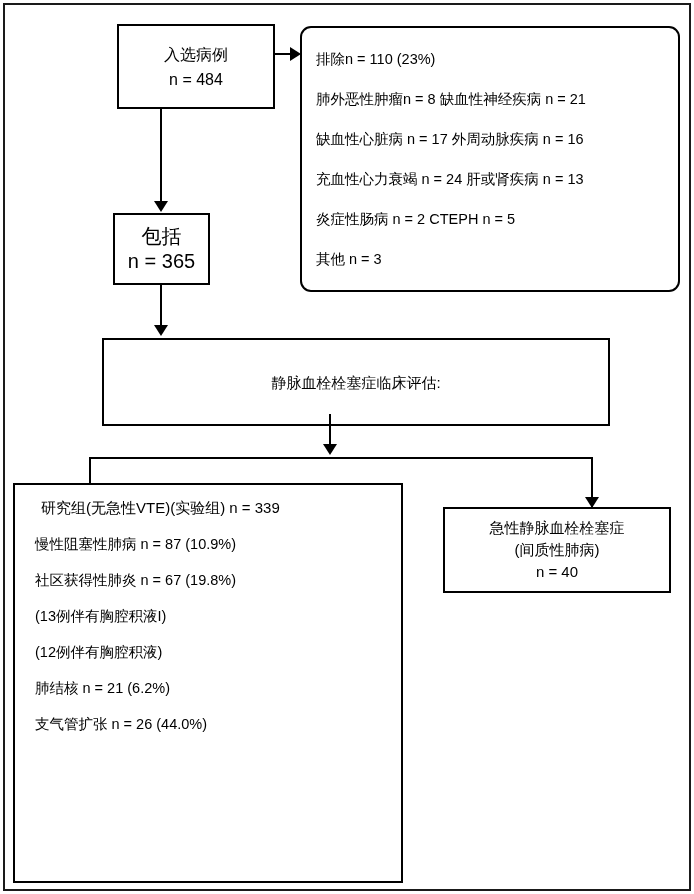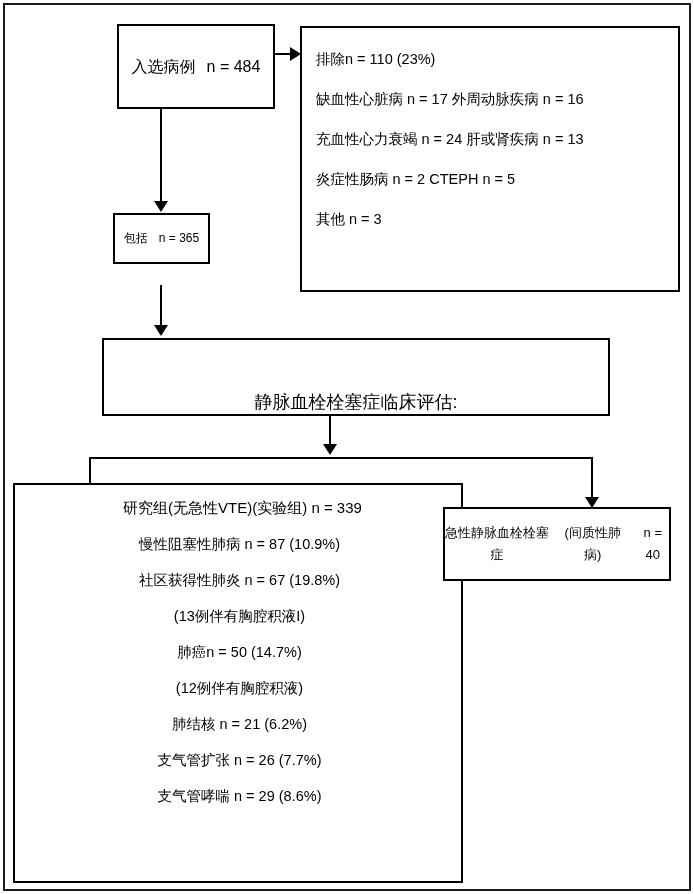--- a/index.html
+++ b/index.html
@@ -31,25 +31,24 @@
     pointer-events: none;
   }
   .node {
     position: absolute;
     border: 2px solid #000000;
     background: #ffffff;
     box-sizing: border-box;
   }
   .node-center {
     display: flex;
-    flex-direction: row;
+    flex-direction: column;
     align-items: center;
     justify-content: center;
     text-align: center;
-    gap: 11px;
   }
   .node-left {
     text-align: left;
   }
   .line {
     position: absolute;
     background: #000000;
   }
   .vline { width: 2px; }
   .hline { height: 2px; }
@@ -72,50 +71,50 @@
 
   
   #node-enrolled {
     left: 117px; top: 24px; width: 158px; height: 85px;
     font-size: 16px; line-height: 25px;
   }
   #node-excluded {
     left: 300px; top: 26px; width: 380px; height: 266px;
     padding: 22px 0 0 14px;
     font-size: 14.5px;
+    border-radius: 11px;
   }
   #node-excluded .ex-line {
     margin-bottom: 21px;
     white-space: nowrap;
   }
   #node-included {
-    left: 113px; top: 213px; width: 97px; height: 51px;
-    font-size: 12px; line-height: 25px;
+    left: 113px; top: 213px; width: 97px; height: 72px;
+    font-size: 20px; line-height: 25px;
   }
   #node-assessment {
-    left: 102px; top: 338px; width: 508px; height: 78px;
-    font-size: 18px; line-height: 23px; align-items: flex-end;
+    left: 102px; top: 338px; width: 508px; height: 88px;
+    font-size: 15px; line-height: 23px;
   }
   #node-study {
-    left: 13px; top: 483px; width: 450px; height: 400px;
-    padding: 14px 0 0 3px;
+    left: 13px; top: 483px; width: 390px; height: 400px;
+    padding: 14px 0 0 20px;
     font-size: 14.5px;
-    text-align: center;
   }
   #node-study .st-line {
     margin-bottom: 17px;
     white-space: nowrap;
   }
   #node-study .st-line.first {
     font-size: 15px;
     padding-left: 6px;
   }
   #node-control {
-    left: 443px; top: 507px; width: 228px; height: 74px;
-    font-size: 13px; line-height: 22px; justify-content: flex-end;
+    left: 443px; top: 507px; width: 228px; height: 86px;
+    font-size: 15px; line-height: 22px;
   }
 </style>
 </head>
 <body>
 
 <div id="page">
 
   <div id="outer-frame"></div>
 
   <div class="node node-center" id="node-enrolled">
@@ -124,20 +123,21 @@
   </div>
 
   <div class="line hline" style="left:275px; top:53px; width:22px;"></div>
   <div class="arrowhead-right" style="left:290px; top:47px;"></div>
 
   <div class="line vline" style="left:160px; top:109px; width:2px; height:94px;"></div>
   <div class="arrowhead-down" style="left:154px; top:201px;"></div>
 
   <div class="node node-left" id="node-excluded">
     <div class="ex-line">排除n = 110 (23%)</div>
+    <div class="ex-line">肺外恶性肿瘤n = 8  缺血性神经疾病  n = 21</div>
     <div class="ex-line">缺血性心脏病  n = 17  外周动脉疾病  n = 16</div>
     <div class="ex-line">充血性心力衰竭 n = 24  肝或肾疾病  n = 13</div>
     <div class="ex-line">炎症性肠病  n = 2   CTEPH  n = 5</div>
     <div class="ex-line">其他  n = 3</div>
   </div>
 
   <div class="node node-center" id="node-included">
     <div>包括</div>
     <div>n = 365</div>
   </div>
@@ -158,25 +158,23 @@
   <div class="arrowhead-down" style="left:83px; top:491px;"></div>
 
   <div class="line vline" style="left:591px; top:457px; width:2px; height:50px;"></div>
   <div class="arrowhead-down" style="left:585px; top:497px;"></div>
 
   <div class="node node-left" id="node-study">
     <div class="st-line first">研究组(无急性VTE)(实验组)   n = 339</div>
     <div class="st-line">慢性阻塞性肺病  n = 87 (10.9%)</div>
     <div class="st-line">社区获得性肺炎  n = 67 (19.8%)</div>
     <div class="st-line">(13例伴有胸腔积液I)</div>
-    <div class="st-line">肺癌n = 50 (14.7%)</div>
     <div class="st-line">(12例伴有胸腔积液)</div>
     <div class="st-line">肺结核  n = 21 (6.2%)</div>
-    <div class="st-line">支气管扩张  n = 26 (7.7%)</div>
-    <div class="st-line">支气管哮喘  n = 29 (8.6%)</div>
+    <div class="st-line">支气管扩张  n = 26 (44.0%)</div>
   </div>
 
   <div class="node node-center" id="node-control">
     <div>急性静脉血栓栓塞症</div>
     <div>(间质性肺病)</div>
     <div>n = 40</div>
   </div>
 
 </div>
 

